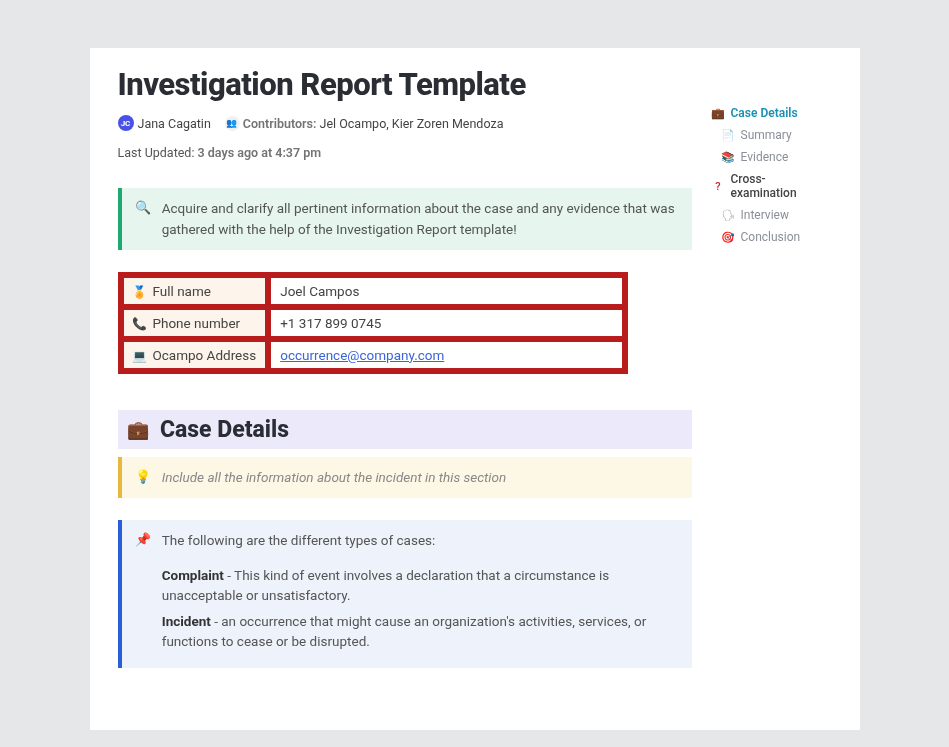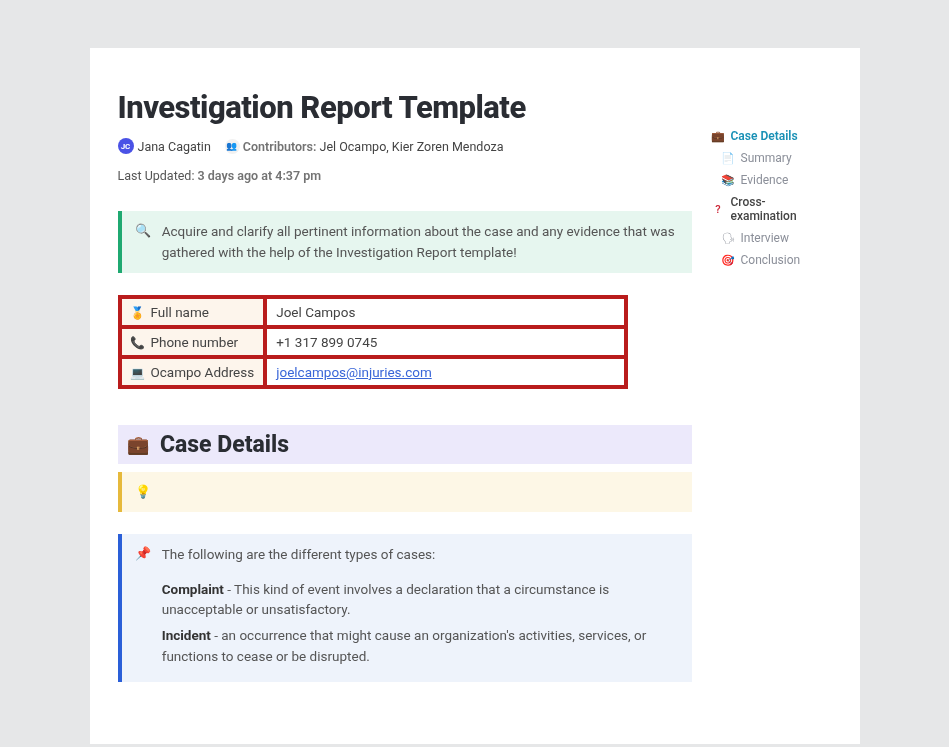--- a/index.html
+++ b/index.html
@@ -15,21 +15,20 @@
       background: #fff;
       width: 770px;
       margin: 0 auto;
       padding: 18px 28px 40px 28px;
       min-height: 640px;
       position: relative;
     }
     .layout {
       display: flex;
       gap: 20px;
-      margin-top: 23px;
     }
     .main-col { flex: 1; min-width: 0; }
     .side-col { width: 120px; flex-shrink: 0; padding-top: 36px; }
 
     h1.title {
       font-size: 31px;
       font-weight: 800;
       color: #2a2d33;
       letter-spacing: -0.5px;
       margin-bottom: 12px;
@@ -87,21 +86,21 @@
     .callout.blue .co-text .def { margin-bottom: 6px; line-height: 1.5; }
     .callout.blue .co-text .def b { color: #333; font-weight: 700; }
 
     table.info {
       border-collapse: collapse;
       width: 510px;
       margin-bottom: 36px;
       font-size: 13.5px;
     }
     table.info td {
-      border: 4px solid #b91c1c;
+      border: 6px solid #b91c1c;
       padding: 5px 9px;
       color: #444;
     }
     table.info td.label {
       background: #fdf5ec;
       width: 125px;
       white-space: nowrap;
     }
     table.info .t-icon { font-size: 12px; margin-right: 5px; }
     table.info a { color: #3a66d8; text-decoration: underline; }
@@ -181,33 +180,34 @@
           <td class="label">
             <span class="t-icon">📞</span><span>Phone number</span>
           </td>
           <td>+1 317 899 0745</td>
         </tr>
         <tr>
           <td class="label">
             <span class="t-icon">💻</span><span>Ocampo Address</span>
           </td>
           <td>
-            <a href="#">joelcampos@injuries.com</a>
+            <a href="#">occurrence@company.com</a>
           </td>
         </tr>
       </tbody>
         </table>
 
       <div class="section-heading">
         <span class="sh-icon">💼</span>
         <h2>Case Details</h2>
       </div>
 
       <div class="callout yellow">
         <span class="co-icon">💡</span>
+        <span class="co-text">Include all the information about the incident in this section</span>
       </div>
 
       <div class="callout blue">
         <span class="co-icon">📌</span>
         <div class="co-text">
           <p>The following are the different types of cases:</p>
           <div class="def"><b>Complaint</b><span> - This kind of event involves a declaration that a circumstance is unacceptable or unsatisfactory.</span></div>
           <div class="def"><b>Incident</b><span> - an occurrence that might cause an organization's activities, services, or functions to cease or be disrupted.</span></div>
         </div>
       </div>

